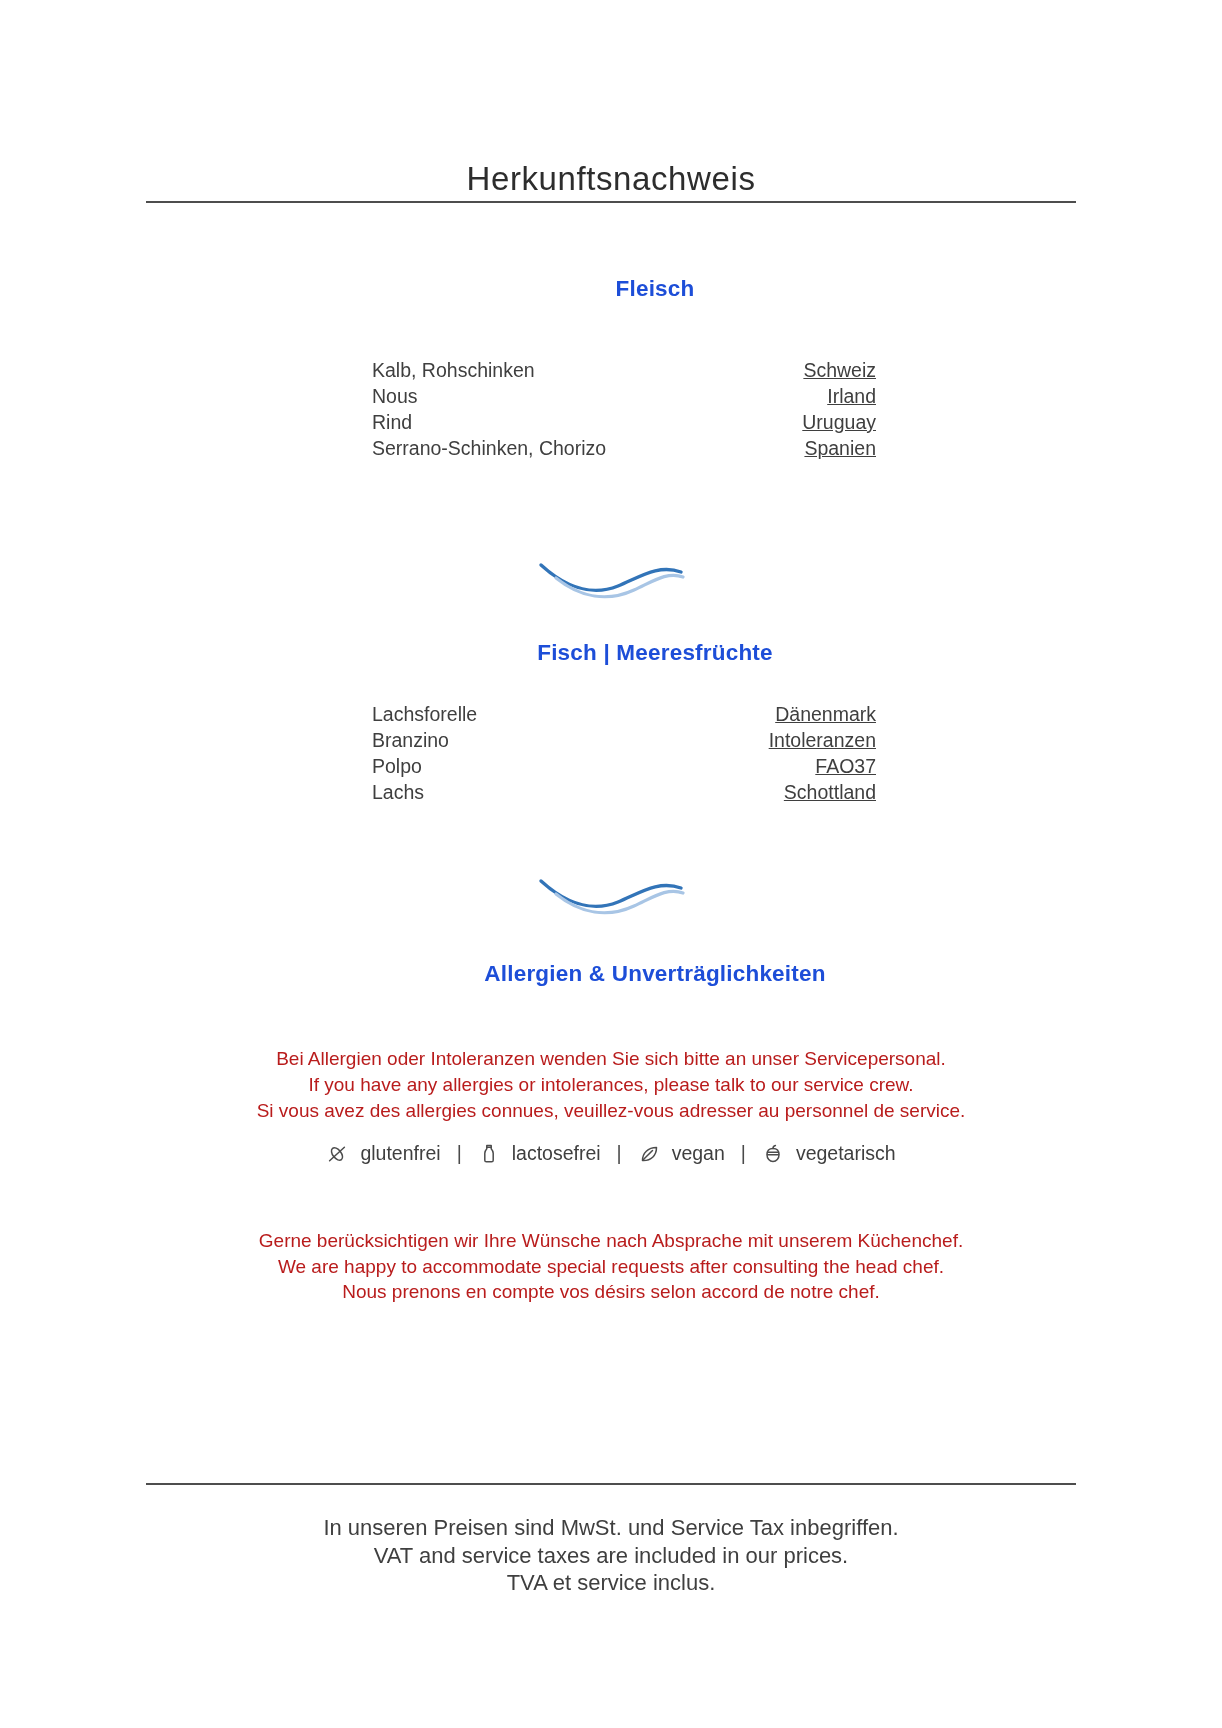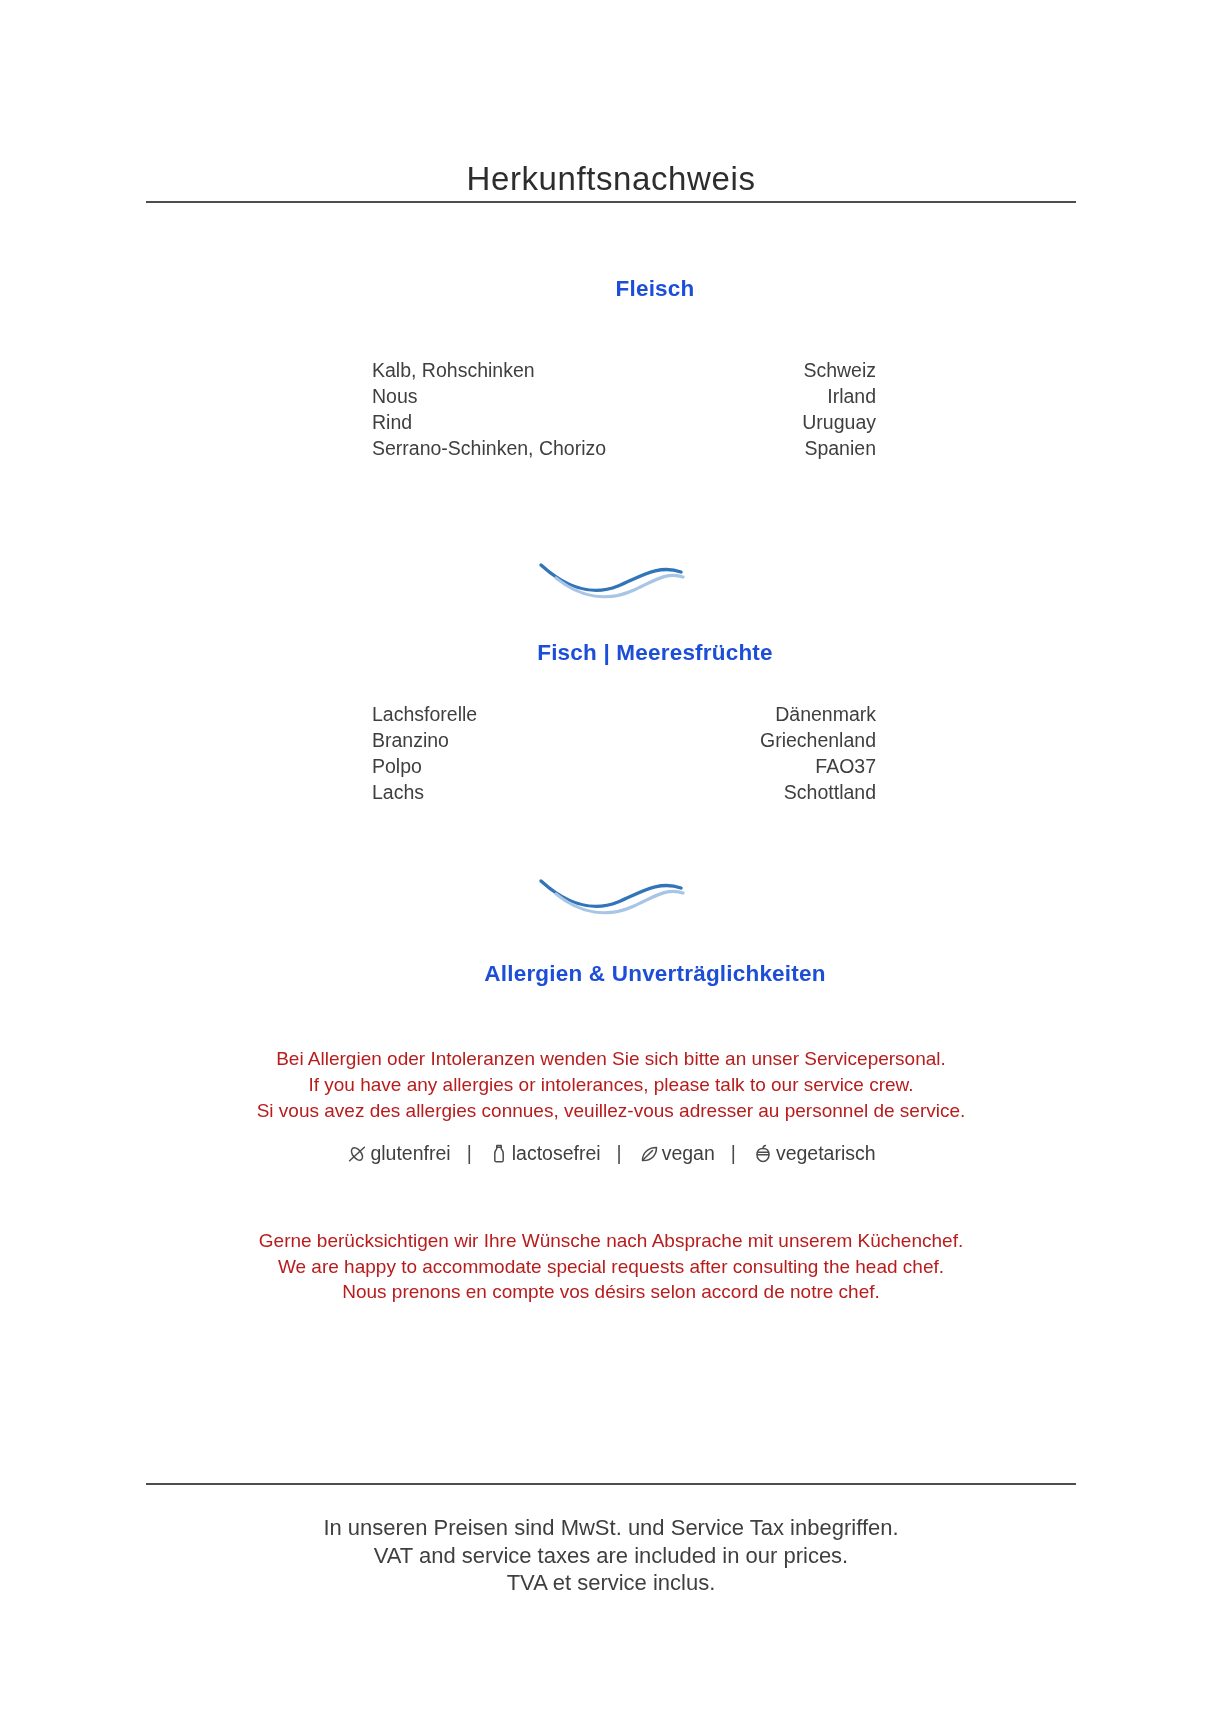--- a/index.html
+++ b/index.html
@@ -53,21 +53,21 @@
     left: 346px;
     width: 530px;
     font-size: 19.5px;
     line-height: 26px;
     color: #3f3f3f;
   }
   .list-fleisch { top: 357px; }
   .list-fisch { top: 701px; }
   .origin-row { display: flex; justify-content: space-between; }
   .origin-row .item { text-align: left; margin-left: 26px; }
-  .origin-row .origin { text-align: right; }
+  .origin-row .origin { text-align: right; text-decoration: underline; }
   .wave {
     position: absolute;
     left: 50%;
     transform: translateX(-50%);
     width: 150px;
     height: 48px;
   }
   .wave-1 { top: 556px; }
   .wave-2 { top: 872px; }
   .para {
@@ -85,21 +85,21 @@
     position: absolute;
     top: 1142px;
     left: 0;
     width: 100%;
     display: flex;
     justify-content: center;
     align-items: center;
     font-size: 19.5px;
     color: #3f3f3f;
   }
-  .diet-item { display: flex; align-items: center; gap: 2px; }
+  .diet-item { display: flex; align-items: center; gap: 12px; }
   .diet-sep { margin: 0 16px; color: #4a4a4a; }
   .diet-icon { display: inline-block; width: 22px; height: 22px; }
   .diet-icon svg { display: block; }
   .footer-block {
     position: absolute;
     top: 1514px;
     left: 0;
     width: 100%;
     text-align: center;
     font-size: 22px;
@@ -145,21 +145,21 @@
 
   <div class="section-heading heading-fisch">Fisch | Meeresfrüchte</div>
 
   <div class="origin-list list-fisch">
     <div class="origin-row">
       <span class="item">Lachsforelle</span>
       <span class="origin">Dänenmark</span>
     </div>
     <div class="origin-row">
       <span class="item">Branzino</span>
-      <span class="origin">Griechenland</span>
+      <span class="origin">Intoleranzen</span>
     </div>
     <div class="origin-row">
       <span class="item">Polpo</span>
       <span class="origin">FAO37</span>
     </div>
     <div class="origin-row">
       <span class="item">Lachs</span>
       <span class="origin">Schottland</span>
     </div>
   </div>

